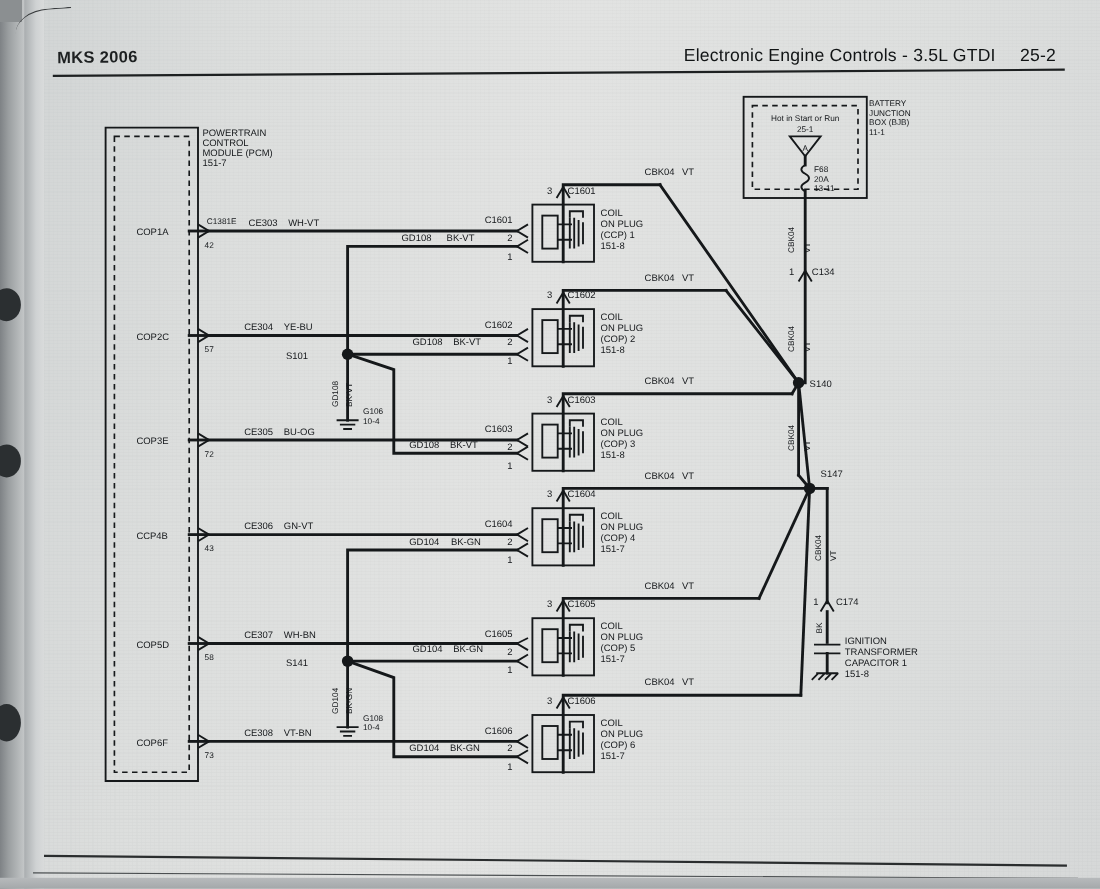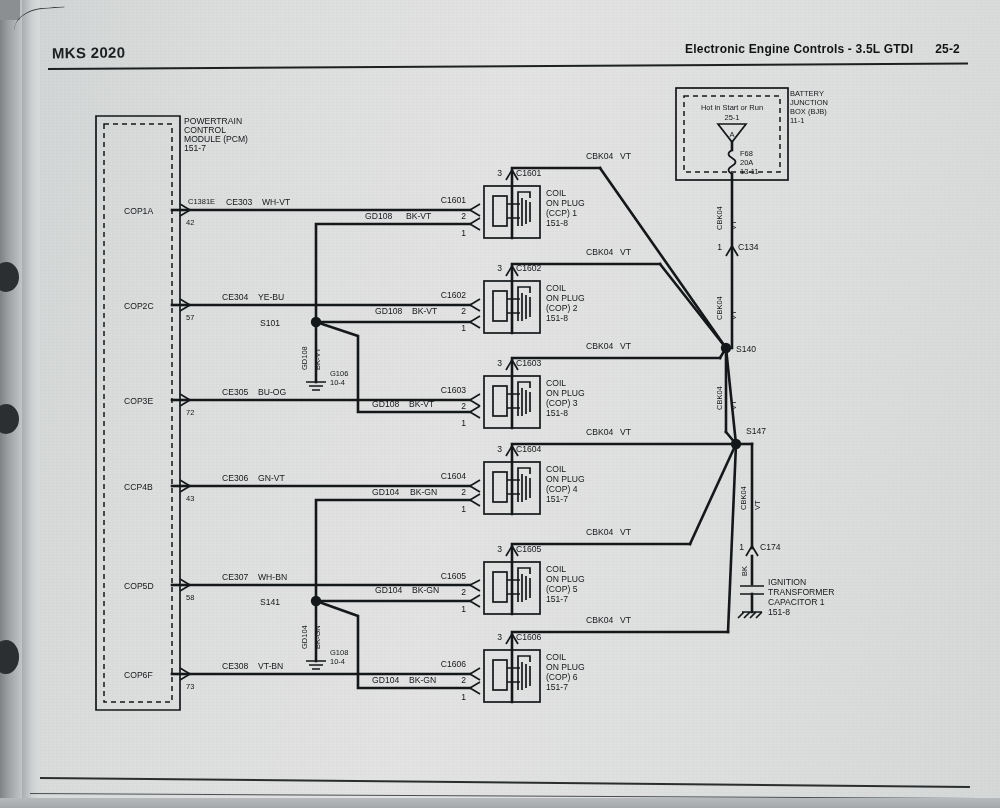--- a/index.html
+++ b/index.html
@@ -44,21 +44,21 @@
     background:#8b8f91;
   }
   
   .hdr-left{
     position:absolute;left:52px;top:44px;
     font-size:15px;font-weight:bold;color:#1d2021;letter-spacing:.3px;
     transform:rotate(-.7deg);
   }
   .hdr-right{
     position:absolute;right:40px;top:42px;
-    font-size:12px;font-weight:bold;color:#111415;letter-spacing:.2px;
+    font-size:16px;font-weight:normal;color:#111415;letter-spacing:.2px;
     white-space:nowrap;
   }
   .hdr-page{margin-left:22px;}
   .hdr-rule{
     position:absolute;left:48px;top:68px;width:920px;height:2px;
     background:#1d2021;transform:rotate(-.35deg);transform-origin:left center;
   }
   .foot-rule-a{
     position:absolute;left:40px;top:777px;width:930px;height:2px;
     background:#2a2d2e;transform:rotate(.55deg);transform-origin:left center;
@@ -92,21 +92,21 @@
   </div>
   <div class="gutter-shadow"></div>
   <div class="gutter"></div>
   <div class="corner-tl"></div>
   <div class="binding-curve"></div>
   <div class="hole" style="top:262px"></div>
   <div class="hole" style="top:404px"></div>
   <div class="hole" style="top:640px;height:34px"></div>
 </div>
 
-<div class="hdr-left">MKS 2020</div>
+<div class="hdr-left">MKS 2006</div>
 <div class="hdr-right">
   <span>Electronic Engine Controls - 3.5L GTDI</span><span class="hdr-page">25-2</span>
 </div>
 <div class="hdr-rule"></div>
 <div class="foot-rule-a"></div>
 <div class="foot-rule-b"></div>
 <div class="foot-band"></div>
 
 <div id="diagram">
 <svg width="1000" height="808" viewBox="0 0 1000 808" xmlns="http://www.w3.org/2000/svg">

